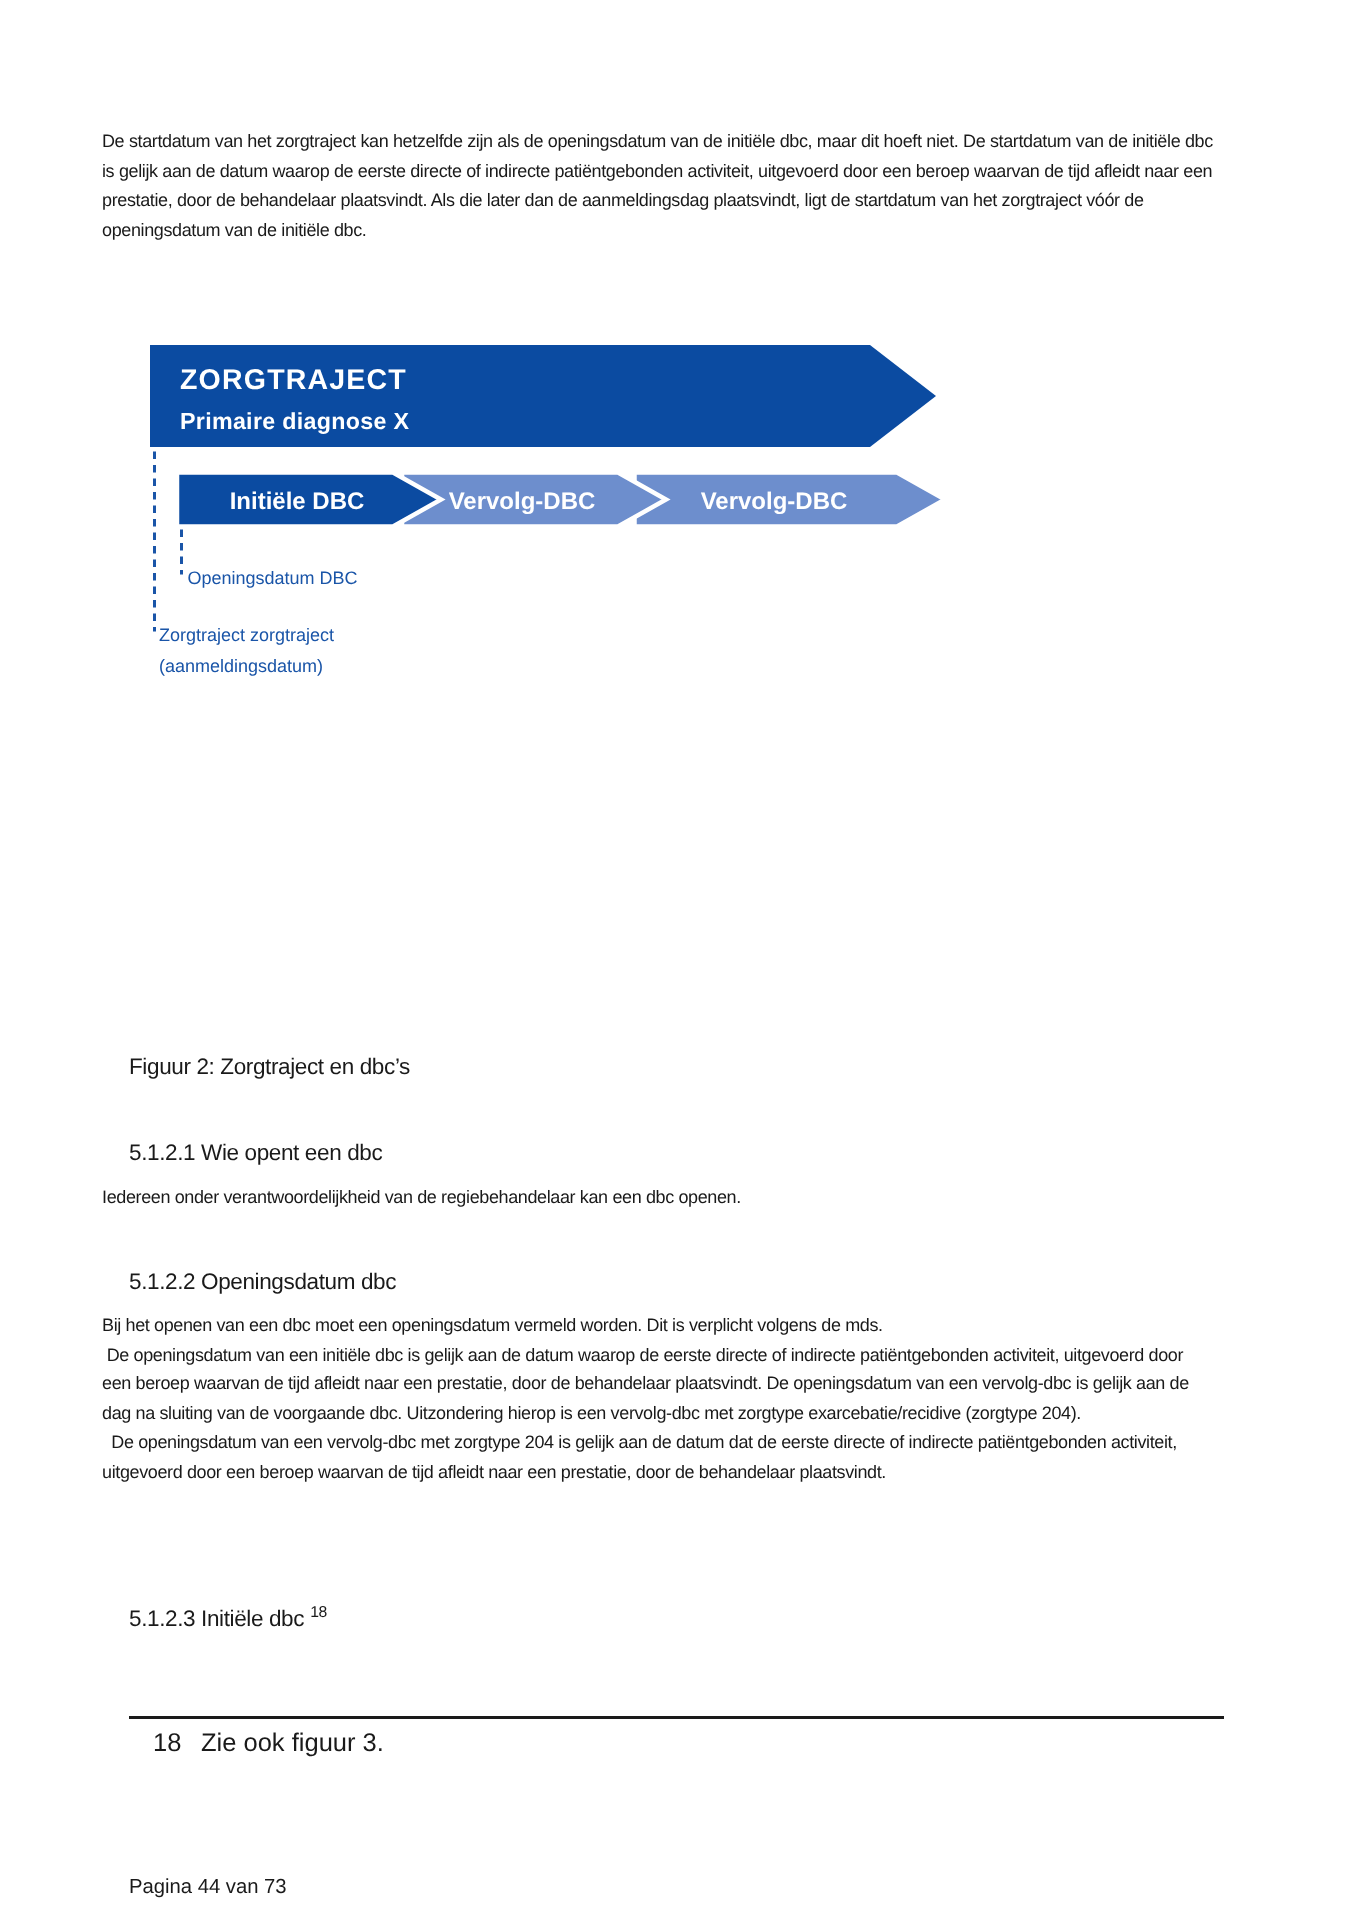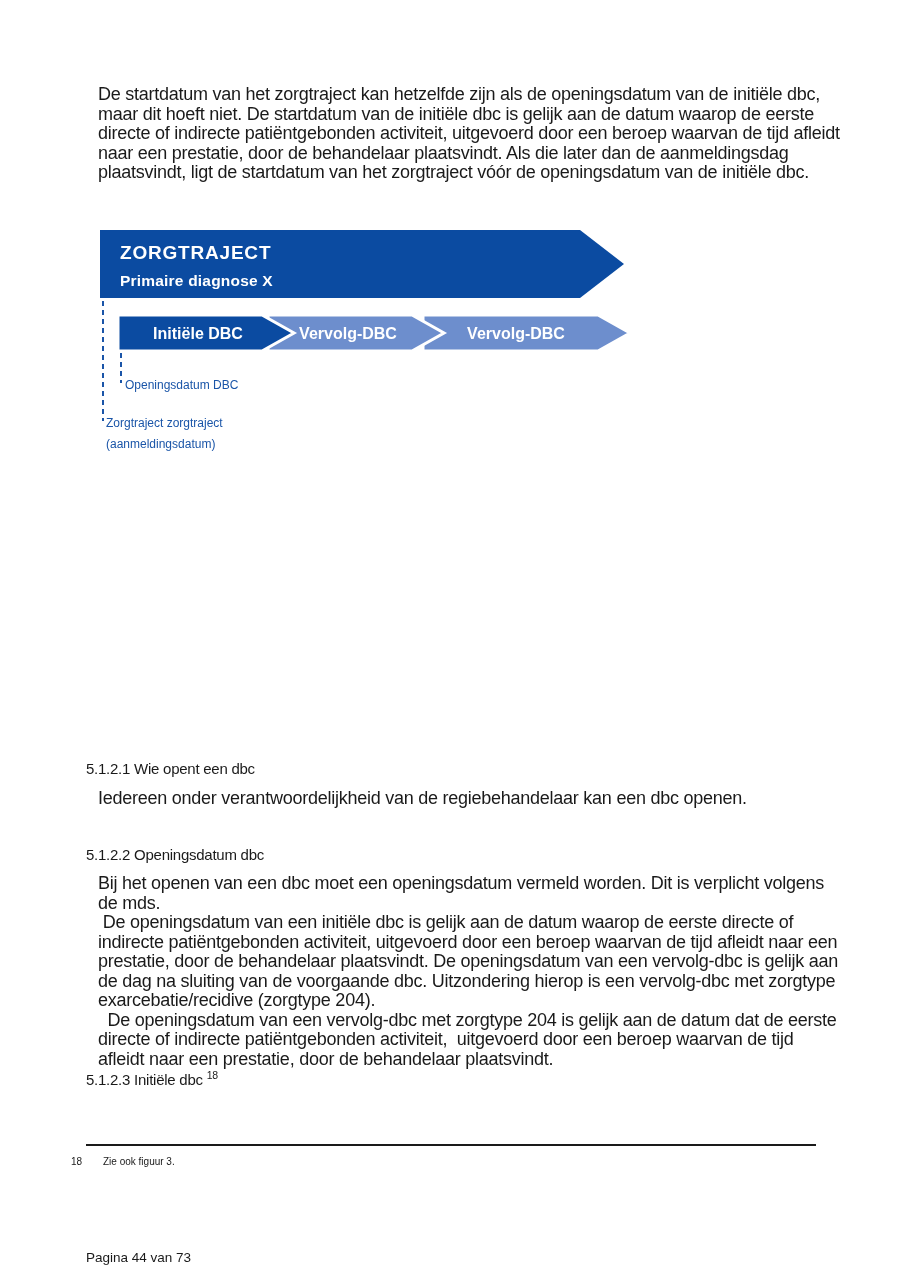--- a/index.html
+++ b/index.html
@@ -12,22 +12,22 @@
   .page{
     position:relative;
     width:900px;height:1273px;
     background:#ffffff;
     font-family:"Liberation Sans",sans-serif;
     color:var(--ink);
     overflow:hidden;
   }
   .abs{position:absolute;}
   .body-text{
-    left:98px;width:742px;
-    font-size:18px;line-height:19.5px;
+    left:68px;width:742px;
+    font-size:12px;line-height:19.5px;
     letter-spacing:-0.25px;
     white-space:pre-wrap;
     margin:0;
   }
   .heading{
     left:86px;width:742px;
     font-size:15px;line-height:19px;
     letter-spacing:-0.25px;
     margin:0;font-weight:400;
   }
@@ -58,22 +58,22 @@
   }
   .arrow-main{fill:var(--dark-blue);}
   .arrow-dark{fill:var(--dark-blue);stroke:#ffffff;stroke-width:3;}
   .arrow-light{fill:var(--light-blue);stroke:#ffffff;stroke-width:3;}
   .dash{stroke:var(--label-blue);stroke-width:2;stroke-dasharray:5 4;fill:none;}
   .footnote-divider{
     left:86px;top:1144px;width:730px;height:2px;
     background:#1a1a1a;
   }
   .footnote-row{
-    left:71px;top:1154px;width:730px;
-    font-size:10px;line-height:16px;
+    left:102px;top:1154px;width:730px;
+    font-size:17px;line-height:16px;
   }
   .footnote-num{display:inline-block;min-width:32px;}
   .footer-row{
     left:86px;top:1213px;width:730px;
     display:flex;justify-content:space-between;
     font-size:13.5px;line-height:17px;margin-top:36px;
   }
 </style>
 </head>
 <body>
@@ -106,20 +106,21 @@
       <text class="svg-arrowlabel" x="430" y="114">Vervolg-DBC</text>
     </svg>
 
     <div class="abs fig-label" style="left:39px;top:150px">Openingsdatum DBC</div>
     <div class="abs fig-label" style="left:20px;top:188px">
       <span>Zorgtraject zorgtraject</span><br>
       <span>(aanmeldingsdatum)</span>
     </div>
   </div>
 
+  <p class="abs heading" style="top:702px">Figuur 2: Zorgtraject en dbc’s</p>
 
   <p class="abs heading" style="top:759px">5.1.2.1 Wie opent een dbc</p>
   <p class="abs body-text" style="top:789px">Iedereen onder verantwoordelijkheid van de regiebehandelaar kan een dbc openen.</p>
 
   <p class="abs heading" style="top:845px">5.1.2.2 Openingsdatum dbc</p>
   <p class="abs body-text" style="top:874px">Bij het openen van een dbc moet een openingsdatum vermeld worden. Dit is verplicht volgens de mds.
  De openingsdatum van een initiële dbc is gelijk aan de datum waarop de eerste directe of indirecte patiëntgebonden activiteit, uitgevoerd door een beroep waarvan de tijd afleidt naar een prestatie, door de behandelaar plaatsvindt. De openingsdatum van een vervolg-dbc is gelijk aan de dag na sluiting van de voorgaande dbc. Uitzondering hierop is een vervolg-dbc met zorgtype exarcebatie/recidive (zorgtype 204).
   De openingsdatum van een vervolg-dbc met zorgtype 204 is gelijk aan de datum dat de eerste directe of indirecte patiëntgebonden activiteit,  uitgevoerd door een beroep waarvan de tijd afleidt naar een prestatie, door de behandelaar plaatsvindt.</p>
 
   <p class="abs heading" style="top:1070px"><span>5.1.2.3 Initiële dbc</span><span class="sup">18</span></p>

